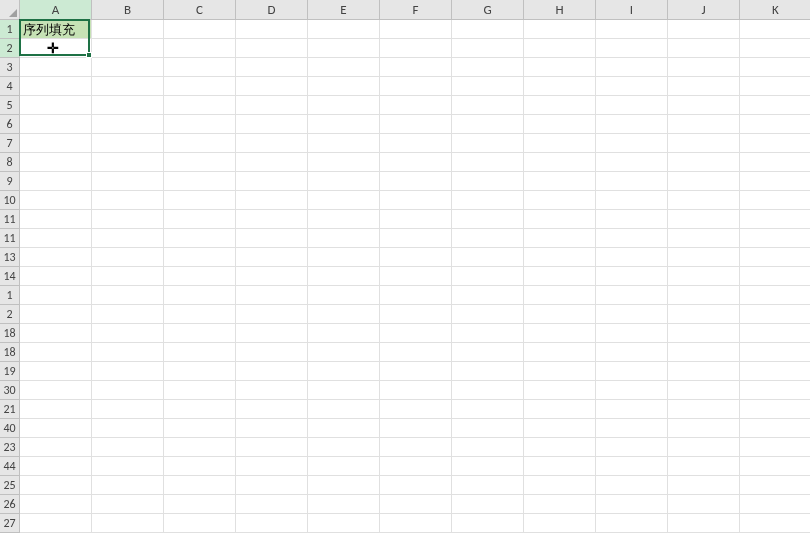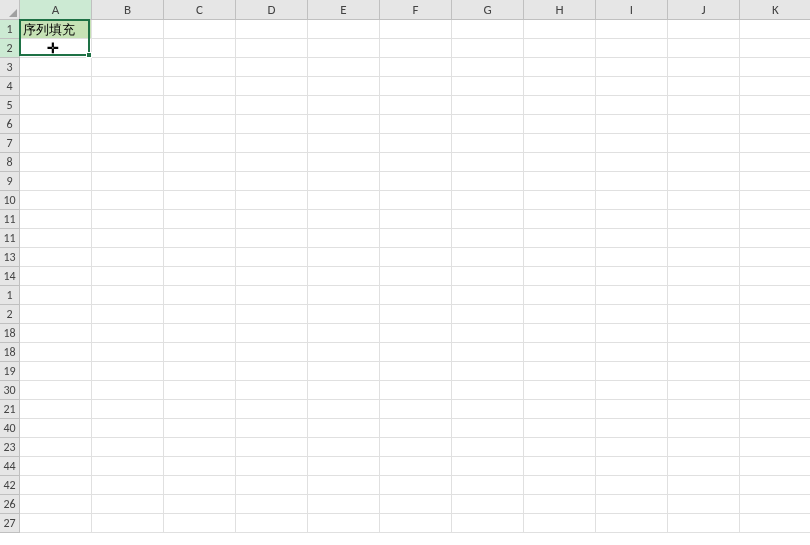--- a/index.html
+++ b/index.html
@@ -402,21 +402,21 @@
     <div class="cell"></div>
     <div class="cell"></div>
     <div class="cell"></div>
     <div class="cell"></div>
     <div class="cell"></div>
     <div class="cell"></div>
     <div class="cell"></div>
     <div class="cell"></div>
     <div class="cell"></div>
     <div class="cell"></div>
-    <div class="row-header">42</div>
+    <div class="row-header">25</div>
     <div class="cell"></div>
     <div class="cell"></div>
     <div class="cell"></div>
     <div class="cell"></div>
     <div class="cell"></div>
     <div class="cell"></div>
     <div class="cell"></div>
     <div class="cell"></div>
     <div class="cell"></div>
     <div class="cell"></div>

